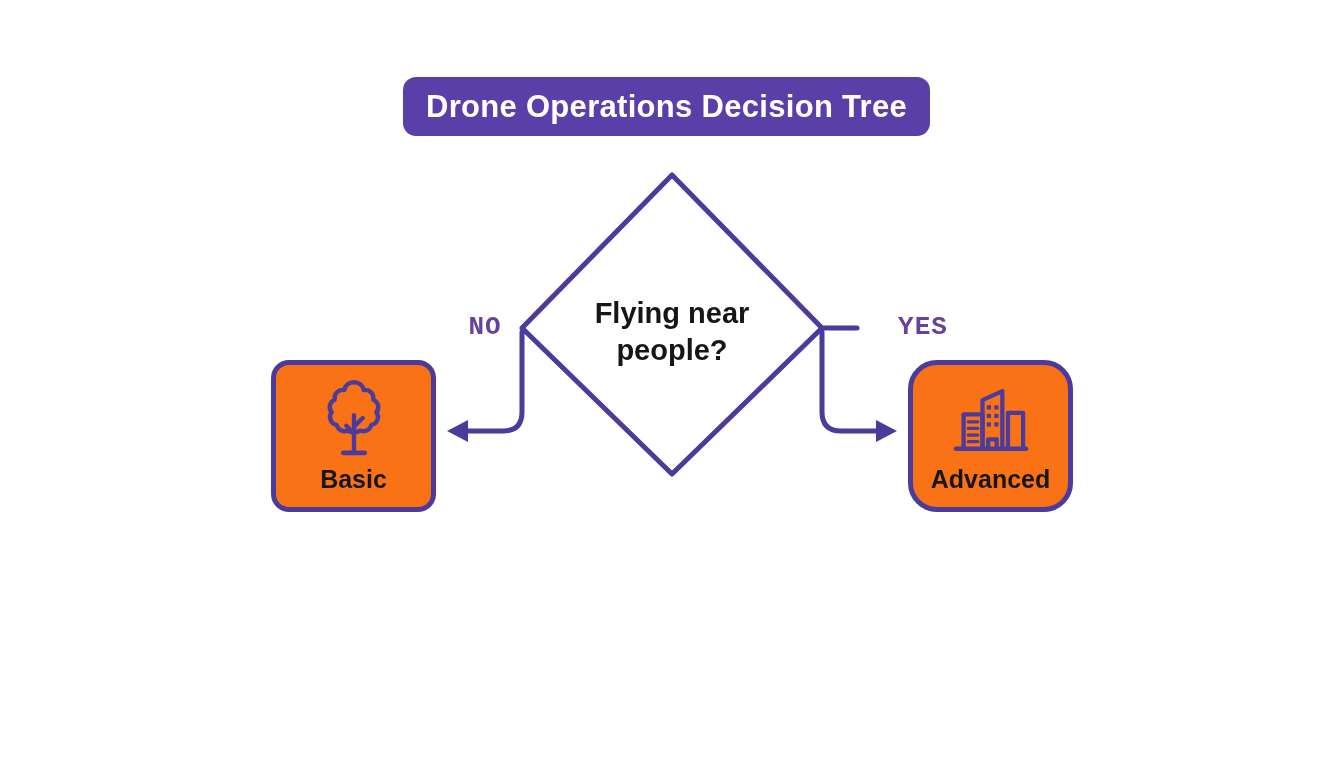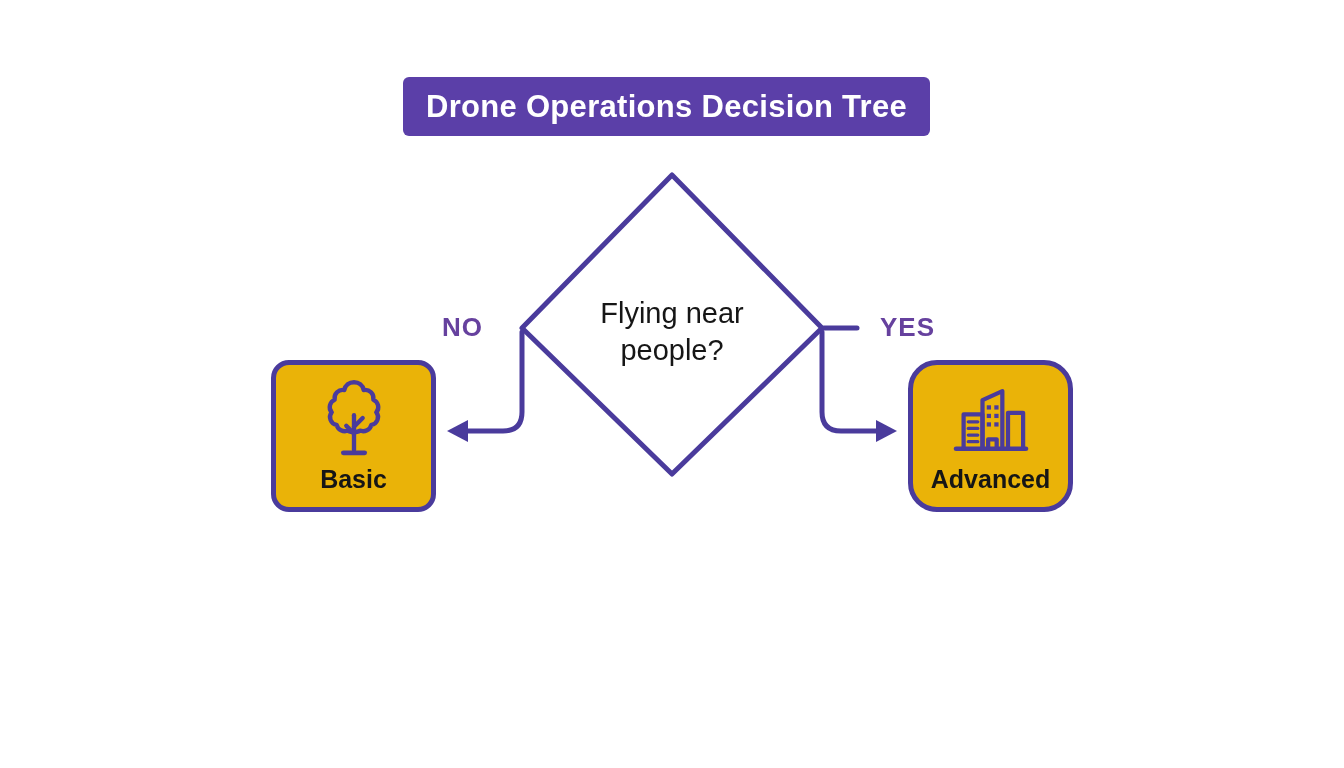--- a/index.html
+++ b/index.html
@@ -15,21 +15,21 @@
     background: #ffffff;
     overflow: hidden;
   }
   .banner {
     position: absolute;
     left: 403px;
     top: 77px;
     width: 527px;
     height: 59px;
     background: var(--banner-bg, #5b3fa8);
-    border-radius: 6px;
+    border-radius: 13px;
     display: flex;
     align-items: center;
     justify-content: center;
   }
   .banner span {
     color: #ffffff;
     font-size: 31px;
     font-weight: bold;
     letter-spacing: 0.3px;
     white-space: nowrap;
@@ -57,41 +57,43 @@
     stroke-linejoin: round;
   }
   .question {
     position: absolute;
     left: 552px;
     top: 295px;
     width: 240px;
     text-align: center;
     font-size: 29px;
     line-height: 37px;
-    font-weight: normal;
+    font-weight: bold;
     color: var(--dark-text, #161616);
   }
   .edge-label {
     position: absolute;
     top: 312px;
     width: 86px;
+    text-align: center;
     font-size: 26px;
     font-weight: bold;
     color: var(--edge-label, #66419e);
     letter-spacing: 1px;
+    font-family: Liberation Mono, monospace;
   }
   .edge-label.no  { left: 442px; }
   .edge-label.yes { left: 880px; }
   .outcome-card {
     position: absolute;
     top: 360px;
     width: 165px;
     height: 152px;
     box-sizing: border-box;
-    background: #eab308;
+    background: #f97316;
     border: 5px solid var(--stroke, #4a3b9c);
     border-radius: 18px;
     display: flex;
     flex-direction: column;
     align-items: center;
   }
   .outcome-card.basic    { left: 271px; }
   .outcome-card.advanced { left: 908px; border-radius: 29px; }
   .icon-wrap {
     height: 88px;

